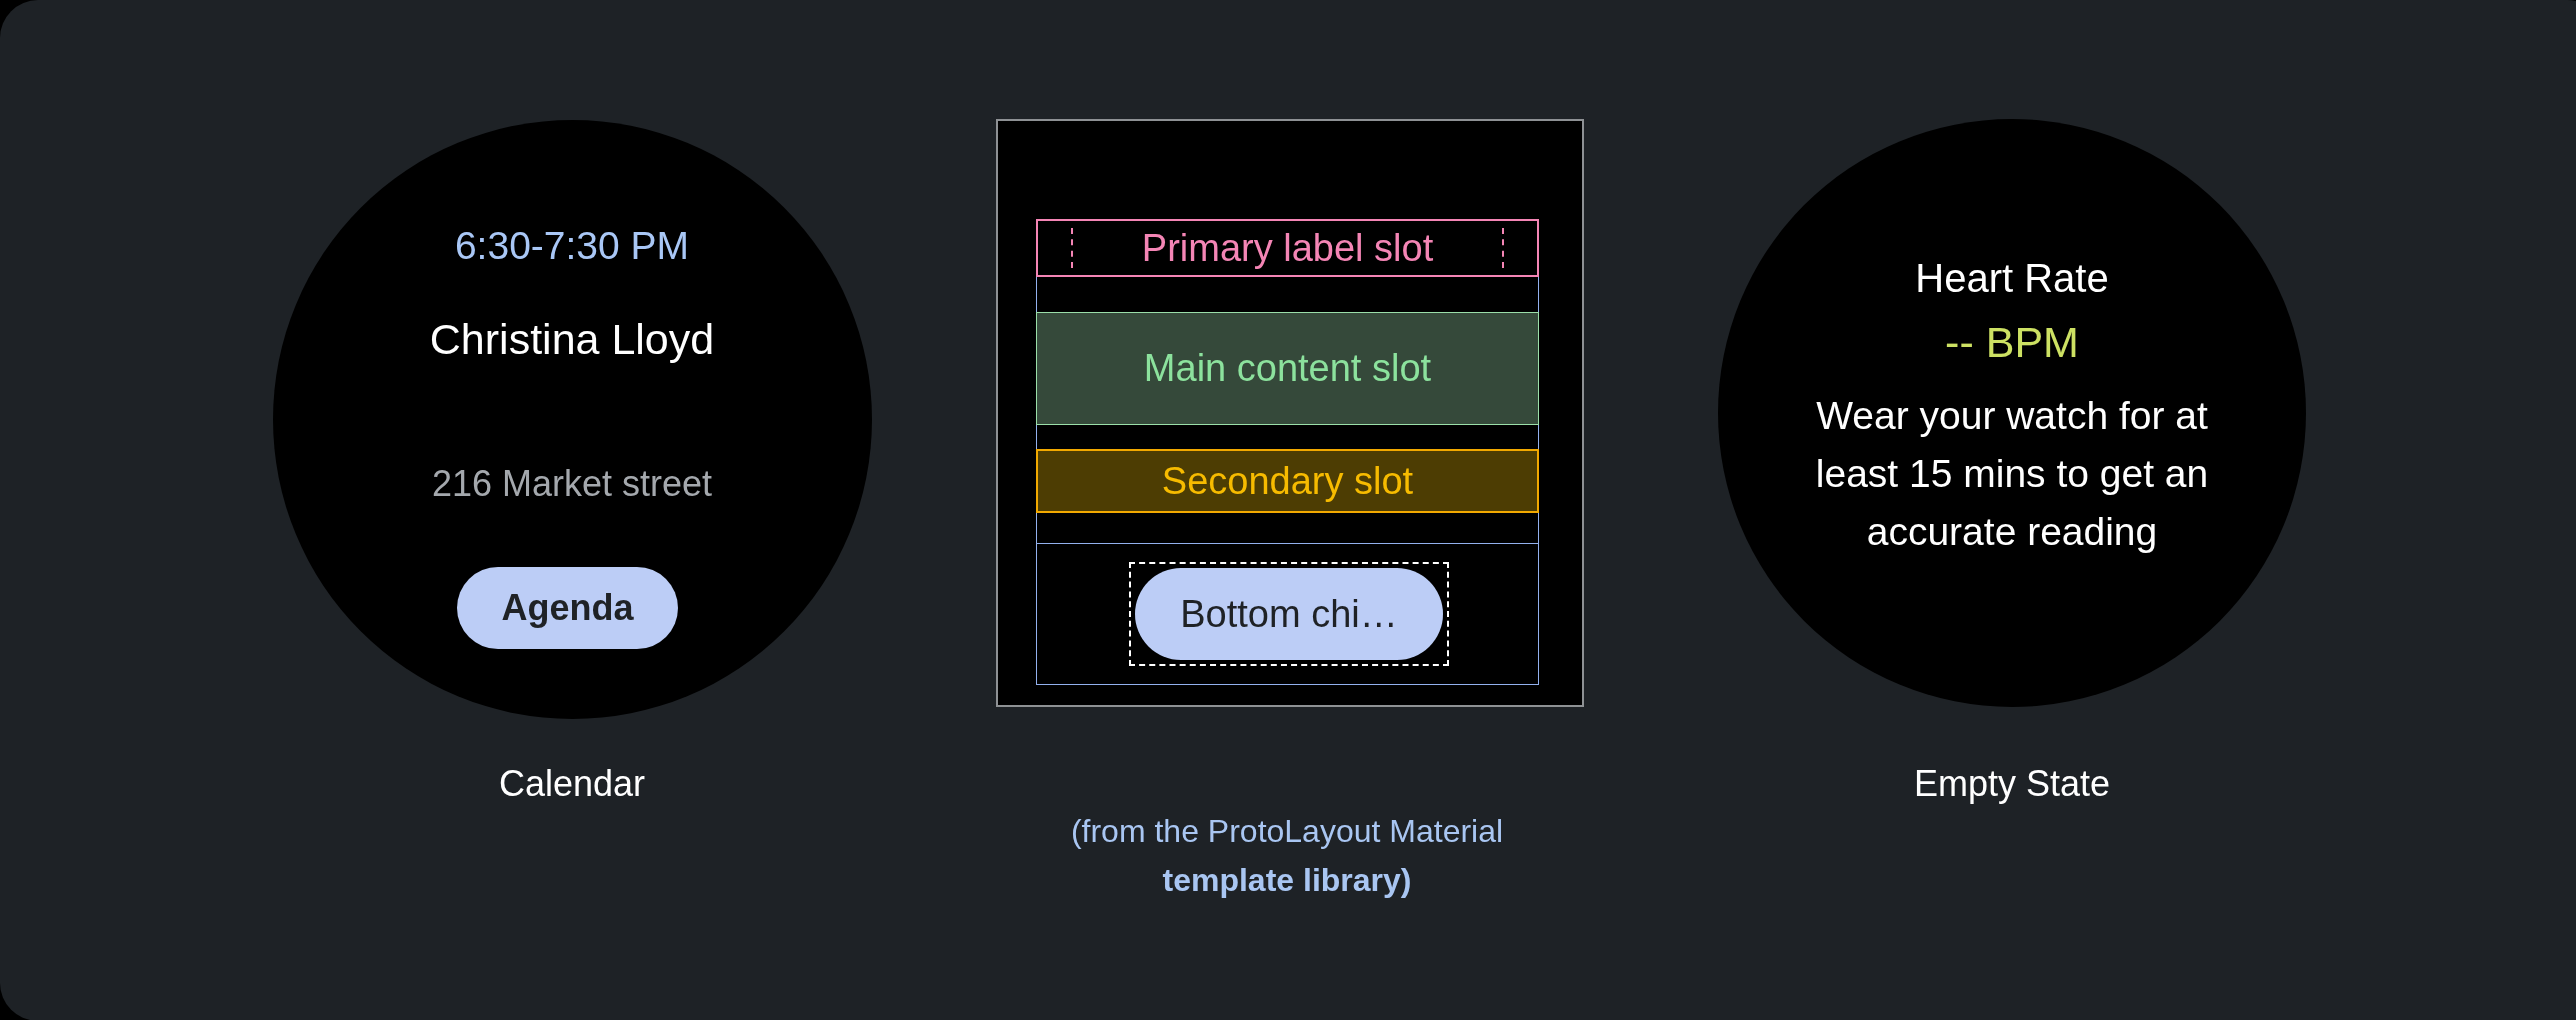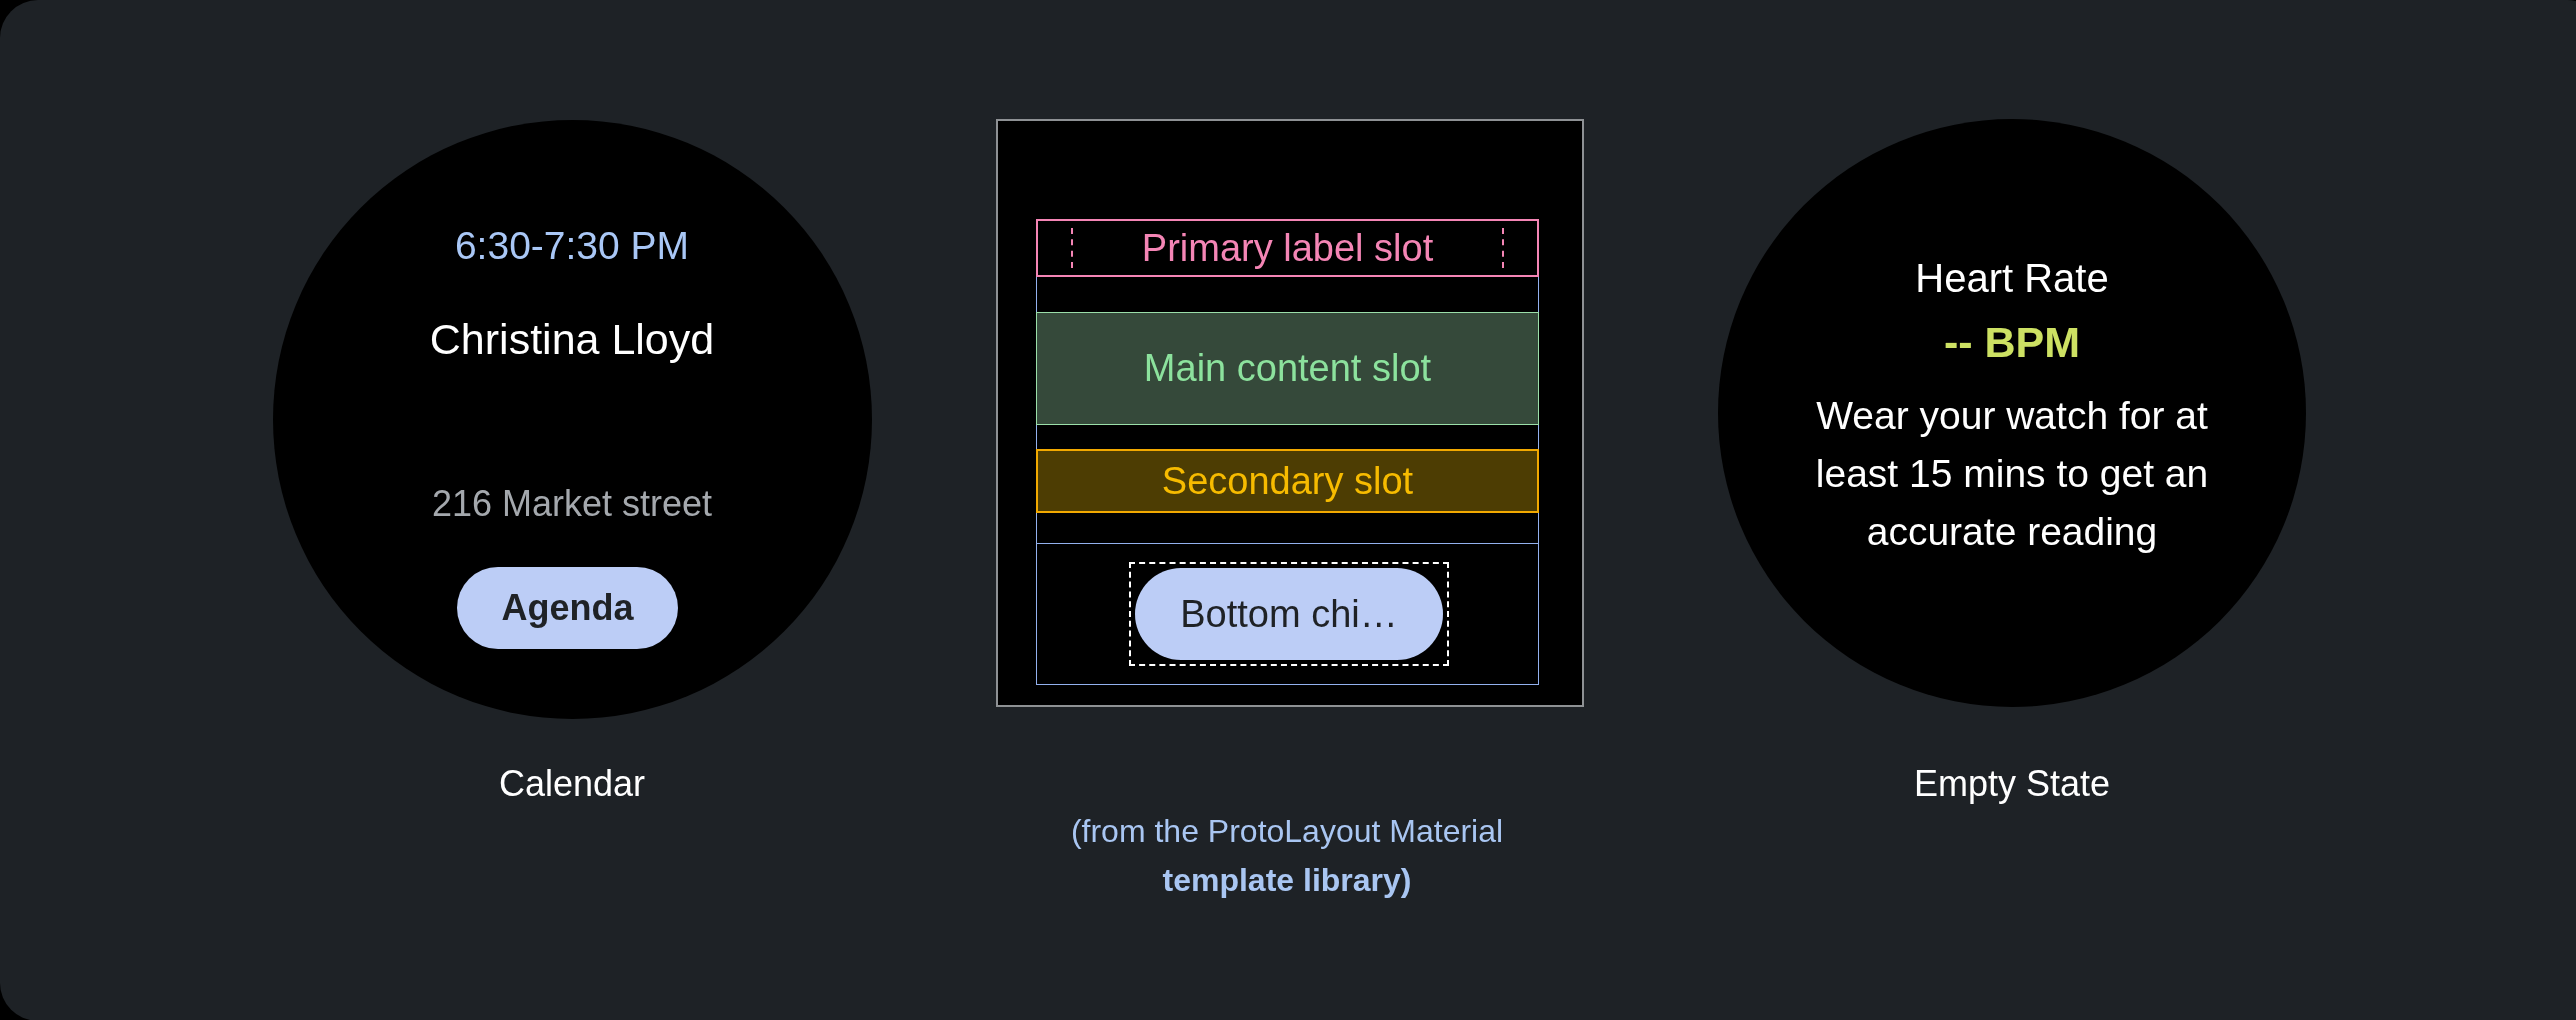--- a/index.html
+++ b/index.html
@@ -36,21 +36,21 @@
   #middle-bezel {
     left: 996px; top: 119px; width: 588px; height: 588px;
     background: var(--watch_fill, #000);
     border: 2.6px solid var(--bezel_stroke, #8e9194);
     box-sizing: border-box;
   }
 
   
   .time-text    { left: 572px; top: 224px; font-size: 39px; font-weight: 500; color: var(--time_blue); }
   .event-title  { left: 572px; top: 310px; font-size: 43px; font-weight: 400; line-height: 58px; color: var(--title_white); }
-  .event-addr   { left: 572px; top: 463px; font-size: 36px; font-weight: 400; color: var(--address_gray); margin-top: 20px; }
+  .event-addr   { left: 572px; top: 463px; font-size: 36px; font-weight: 400; color: var(--address_gray); }
   .chip {
     position: absolute;
     background: var(--chip_bg);
     border-radius: 52px;
     display: flex;
     align-items: center;
     justify-content: center;
     color: var(--chip_text);
     font-weight: 500;
   }
@@ -108,21 +108,21 @@
   }
   #bottom-chip-dashed {
     left: 1129px; top: 562px; width: 320px; height: 104px;
     box-sizing: border-box;
     border: 2.6px dashed var(--dashed_white);
   }
   #bottom-chip { left: 1135px; top: 568px; width: 308px; height: 92px; font-size: 38px; }
 
   
   .hr-title { left: 2012px; top: 227px; font-size: 40px; font-weight: 500; color: var(--title_white); margin-top: 29px; }
-  .hr-value { left: 2012px; top: 318px; font-size: 43px; font-weight: 700; color: var(--lime); }
+  .hr-value { left: 2012px; top: 318px; font-size: 43px; font-weight: 400; color: var(--lime); }
   .hr-body  { left: 2012px; top: 387px; font-size: 39px; font-weight: 400; line-height: 58px; color: var(--title_white); }
 
   
   .caption      { font-size: 36px; font-weight: 500; color: var(--title_white); }
   #cap-left     { left: 572px;  top: 763px; }
   #cap-right    { left: 2012px; top: 763px; }
   #cap-mid-1    { left: 1287px; top: 763px; font-size: 37px; font-weight: 500; color: var(--caption_blue); }
   #cap-mid-2    { left: 1287px; top: 813px; font-size: 32px; font-weight: 400; color: var(--caption_blue); }
   #cap-mid-3    { left: 1287px; top: 862px; font-size: 32px; font-weight: 700; color: var(--caption_blue); }
 </style>

